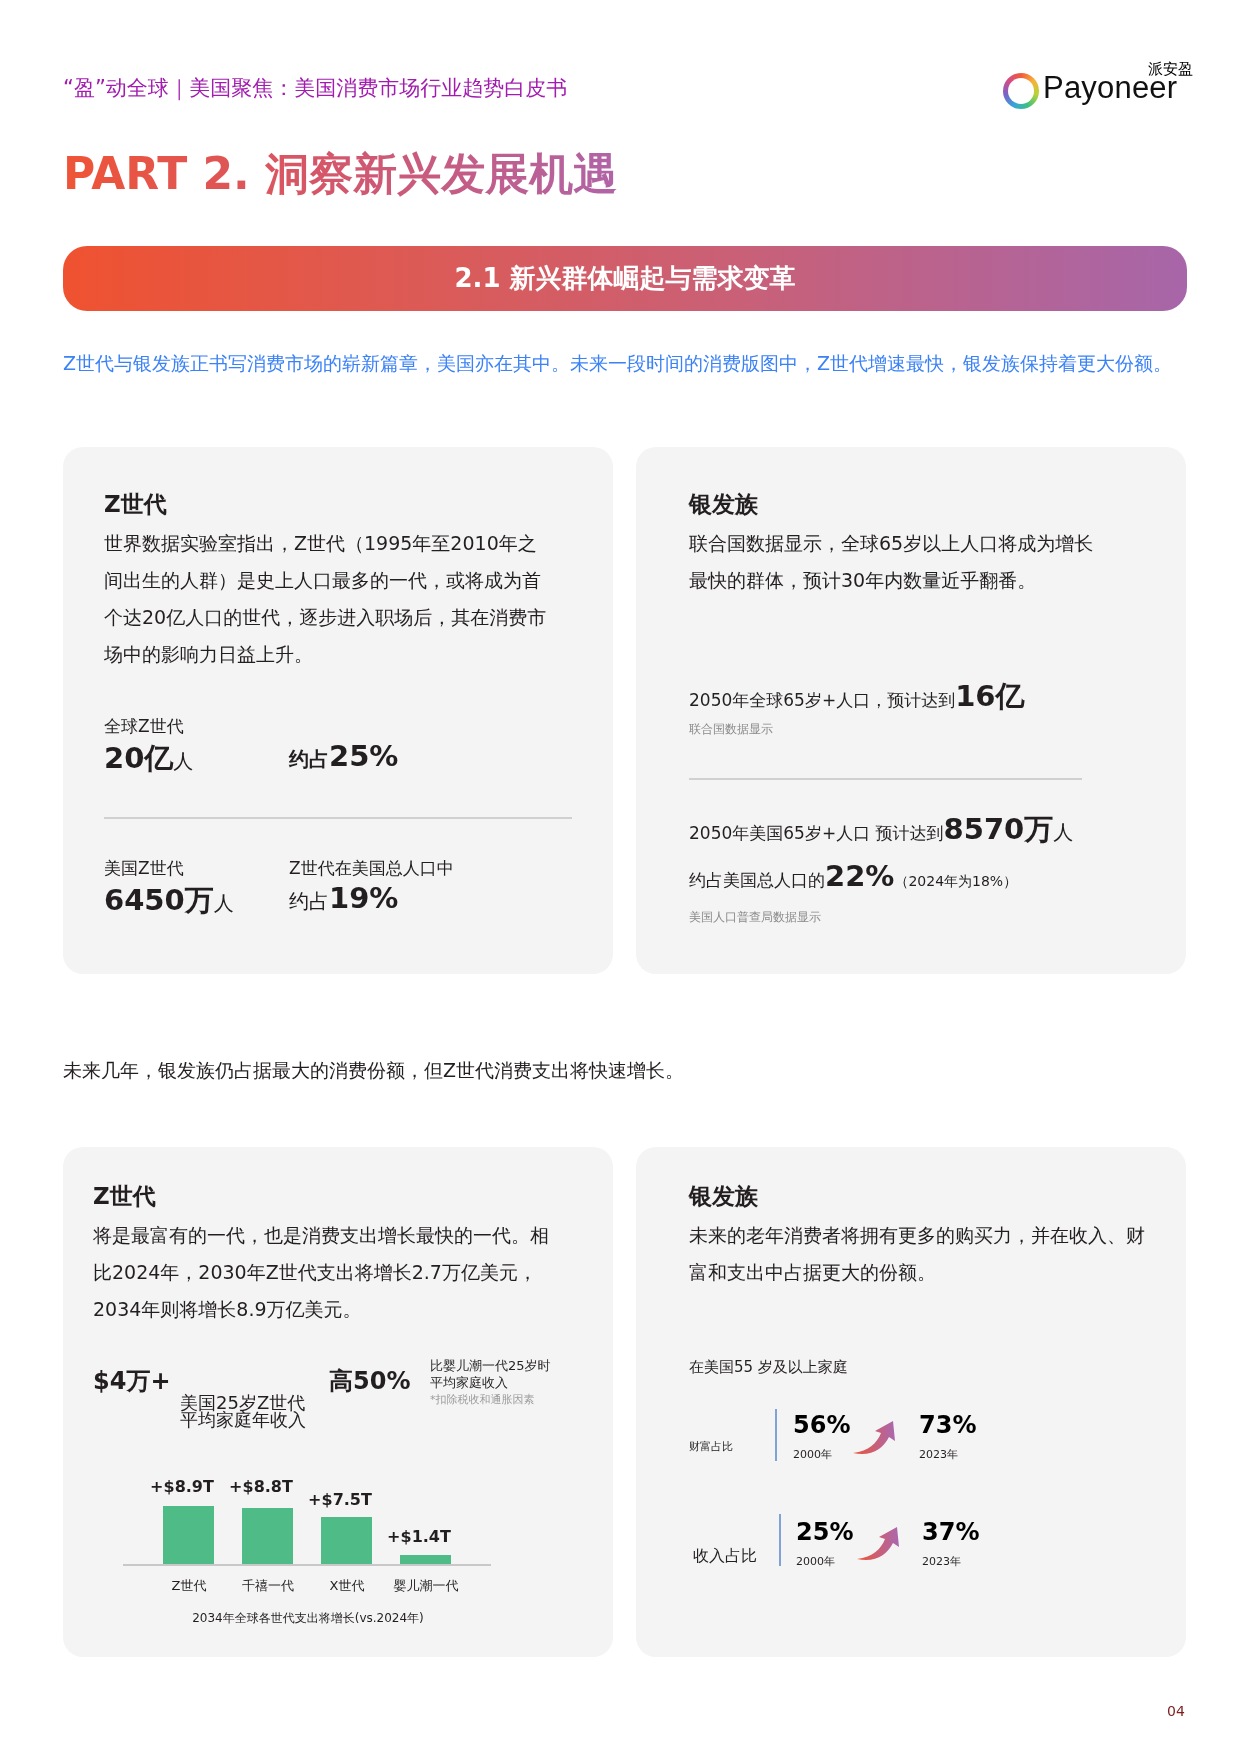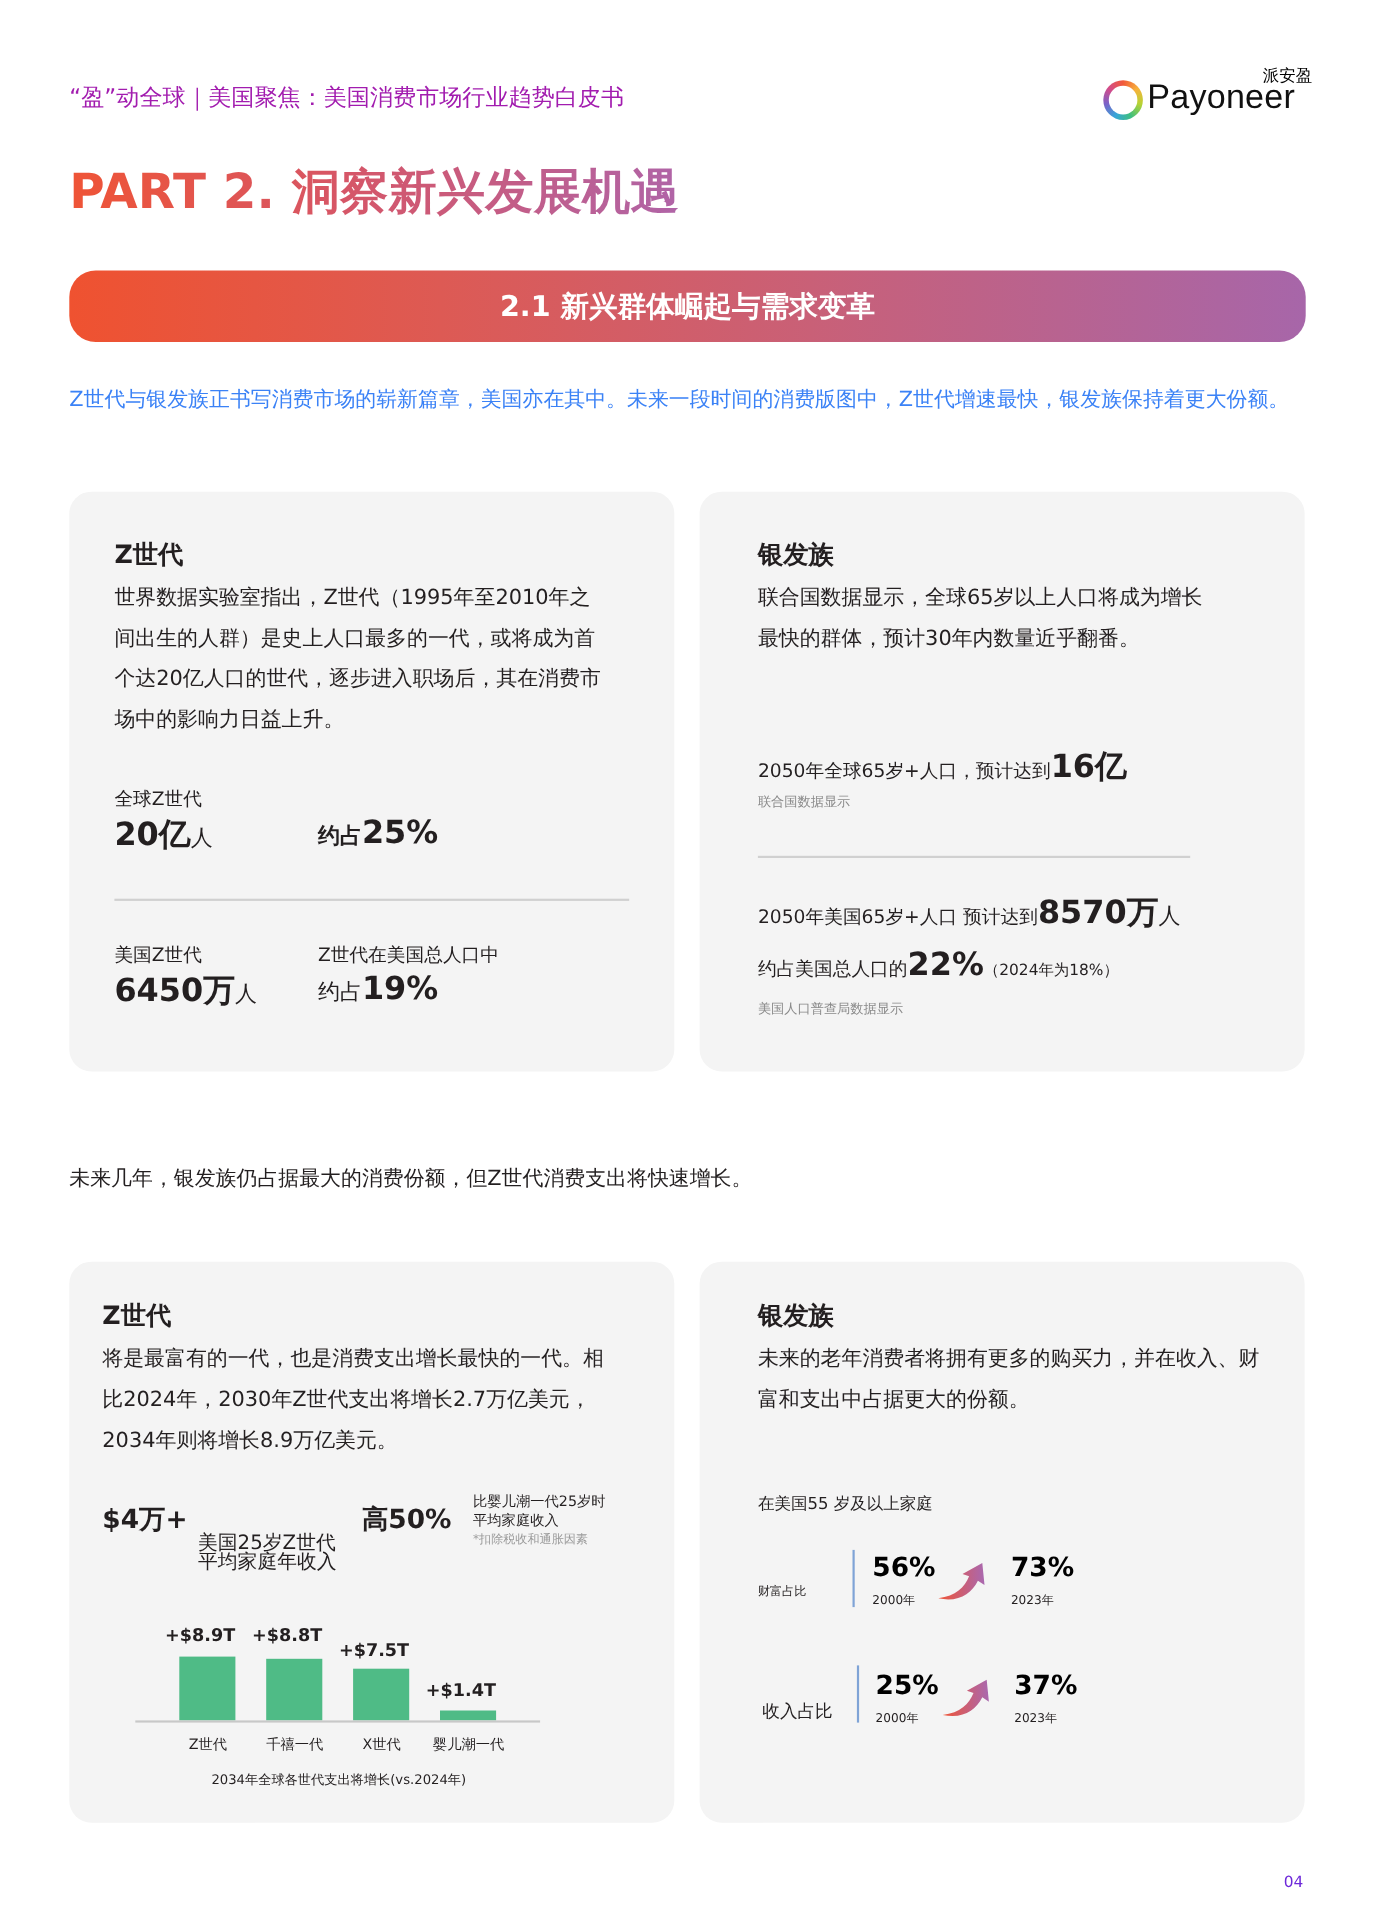--- a/index.html
+++ b/index.html
@@ -46,21 +46,21 @@
 
   .bar { position: absolute; background: #4fbb86; }
   .bar-label { position: absolute; font-size: 16px; font-weight: 700; color: #231f20; text-align: center; width: 90px; }
   .bar-cat { position: absolute; font-size: 13px; color: #231f20; text-align: center; width: 90px; }
   .baseline { position: absolute; height: 2px; background: #c8c8c8; }
 
   .stat-pct { font-size: 24px; font-weight: 700; color: #000; font-family: "DejaVu Sans", sans-serif; }
   .stat-year { font-size: 11px; color: #231f20; }
   .vline { position: absolute; width: 2px; background: #7fa3d6; }
 
-  .page-num { left: 1167px; top: 1703px; font-size: 14px; color: #6d28d9; }
+  .page-num { left: 1167px; top: 1703px; font-size: 14px; color: #7f1d1d; }
 </style>
 </head>
 <body>
 
 <div class="abs header-title">“盈”动全球｜美国聚焦：美国消费市场行业趋势白皮书</div>
 <div class="abs logo">
   <span class="logo-cn">派安盈</span>
   <span class="logo-ring"></span>
   <span class="logo-word">Payoneer</span>
 </div>

